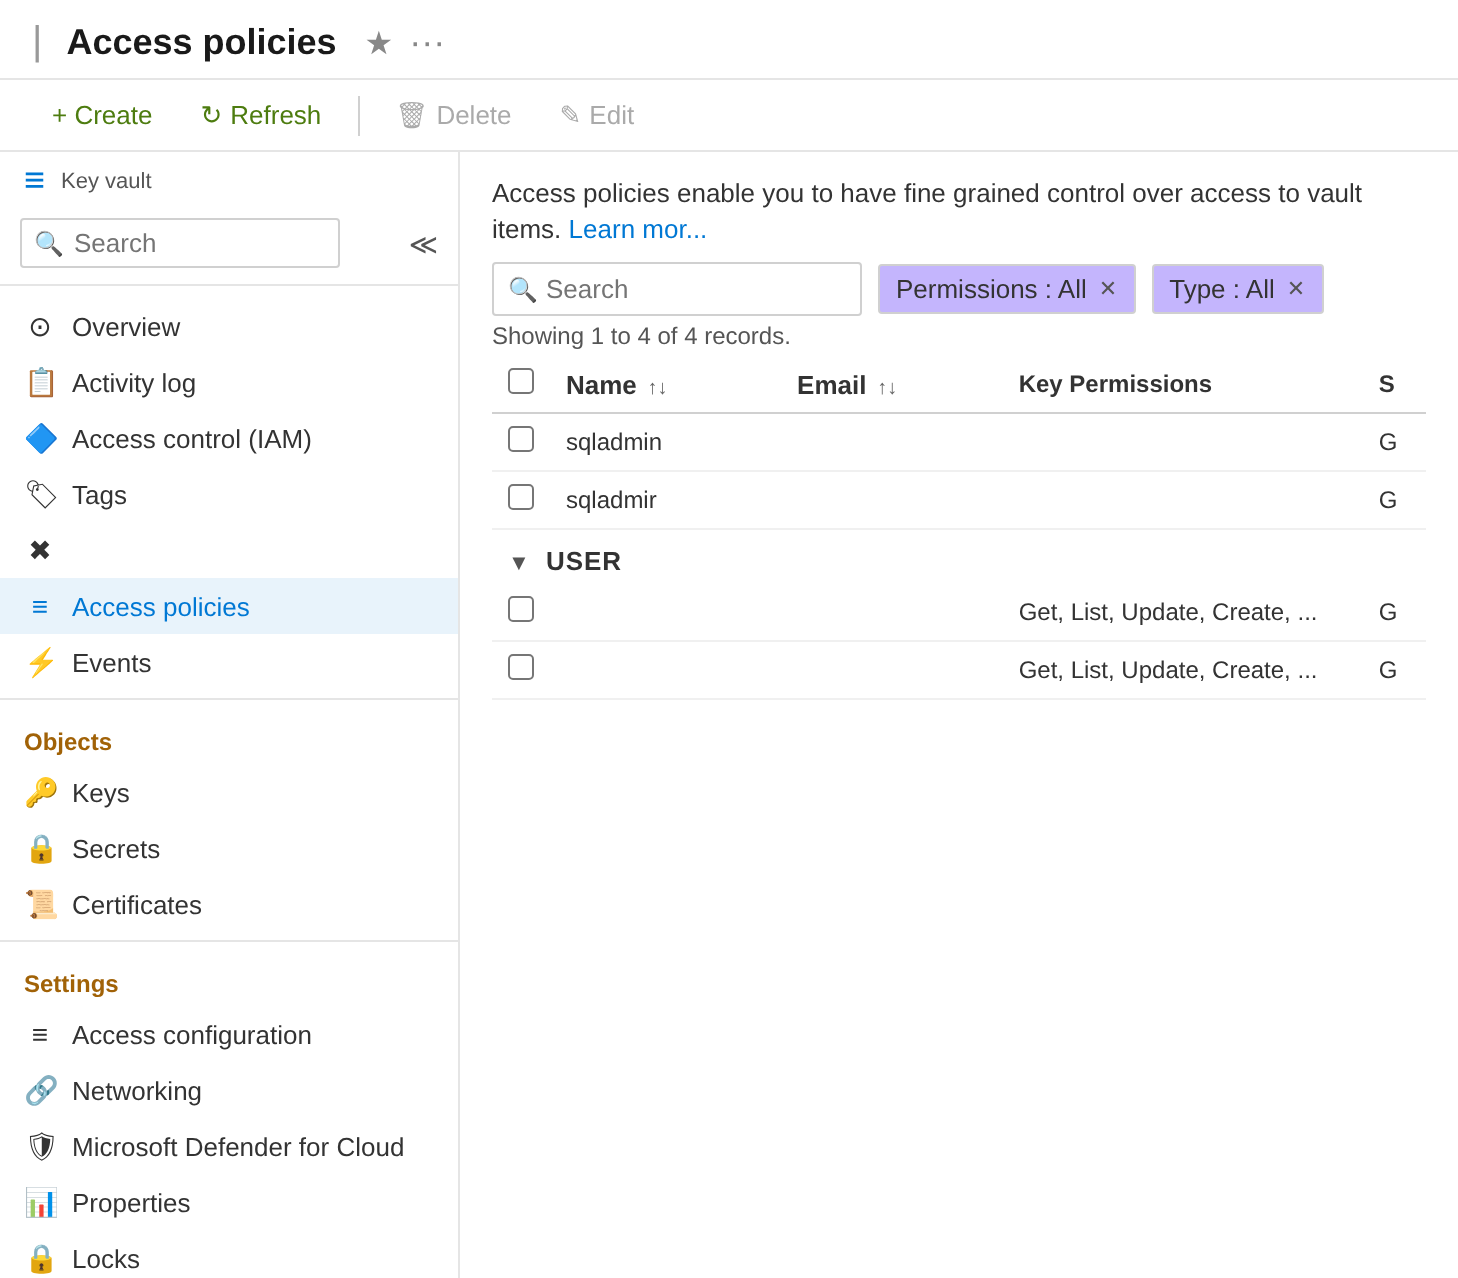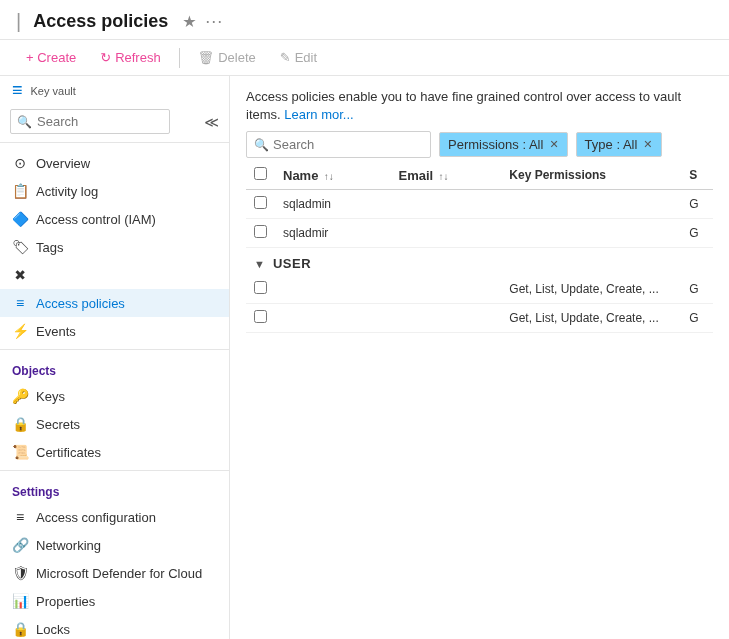--- a/index.html
+++ b/index.html
@@ -26,21 +26,21 @@
     .toolbar {
       display: flex;
       align-items: center;
       padding: 6px 16px;
       border-bottom: 1px solid #e5e5e5;
       gap: 4px;
     }
     .toolbar-btn {
       display: flex; align-items: center; gap: 4px;
       padding: 4px 10px; border: none; background: none;
-      color: #ec4899; cursor: pointer; font-size: 13px; border-radius: 2px;
+      color: #4d7c0f; cursor: pointer; font-size: 13px; border-radius: 2px;
     }
     .toolbar-btn.disabled { color: #aaa; cursor: default; }
     .toolbar-divider { width: 1px; height: 20px; background: #d0d0d0; margin: 0 4px; }
 
     
     .main-layout {
       display: flex;
       flex: 1;
       overflow: hidden;
     }
@@ -71,21 +71,21 @@
       margin-left: auto; background: none; border: none; cursor: pointer; color: #555; font-size: 14px;
     }
     .sidebar-nav { padding: 6px 0; }
     .sidebar-item {
       display: flex; align-items: center; gap: 8px;
       padding: 6px 12px; cursor: pointer; color: #333;
     }
     .sidebar-item.active { background: #e8f3fb; color: #0078d4; font-weight: 500; }
     .sidebar-item .nav-icon { width: 16px; text-align: center; font-size: 14px; flex-shrink: 0; }
     .sidebar-section-label {
-      padding: 10px 12px 4px 12px; font-weight: 600; color: #4c1d95; font-size: 12px;
+      padding: 10px 12px 4px 12px; font-weight: 600; color: #a16207; font-size: 12px;
     }
     .sidebar-divider { border: none; border-top: 1px solid #e5e5e5; margin: 4px 0; }
 
     
     .content {
       flex: 1;
       overflow-y: auto;
       overflow-x: hidden;
       padding: 12px 16px;
       display: flex; flex-direction: column; gap: 3px;
@@ -98,21 +98,21 @@
     .filter-search-wrap { position: relative; display: flex; align-items: center; }
     .filter-search-wrap .search-icon { position: absolute; left: 8px; color: #888; font-size: 12px; }
     .filter-search-wrap input {
       border: 1px solid #d0d0d0; border-radius: 2px;
       padding: 5px 8px 5px 26px; width: 185px; font-size: 13px;
       outline: none;
     }
     .filter-chip {
       display: flex; align-items: center; gap: 4px;
       border: 1px solid #d0d0d0; border-radius: 2px;
-      padding: 4px 8px; font-size: 12px; color: #333; background: #7dd3fc;
+      padding: 4px 8px; font-size: 12px; color: #333; background: #c4b5fd;
       cursor: pointer;
     }
     .filter-chip .chip-x { cursor: pointer; color: #555; font-size: 11px; margin-left: 2px; }
 
     
     .records-count { font-size: 12px; color: #555; }
 
     
     .access-table { width: 100%; border-collapse: collapse; }
     .access-table th {
@@ -273,20 +273,21 @@
       <div class="filter-chip">
         <span>Permissions : All</span>
         <span class="chip-x">✕</span>
       </div>
       <div class="filter-chip">
         <span>Type : All</span>
         <span class="chip-x">✕</span>
       </div>
     </div>
 
+    <div class="records-count">Showing 1 to 4 of 4 records.</div>
 
     <table class="access-table">
       <thead>
         <tr>
           <th class="check-col">
             <input type="checkbox" style="">
           </th>
           <th class="name-col">
             <span>Name</span>
             <span class="sort-arrow">↑↓</span>

